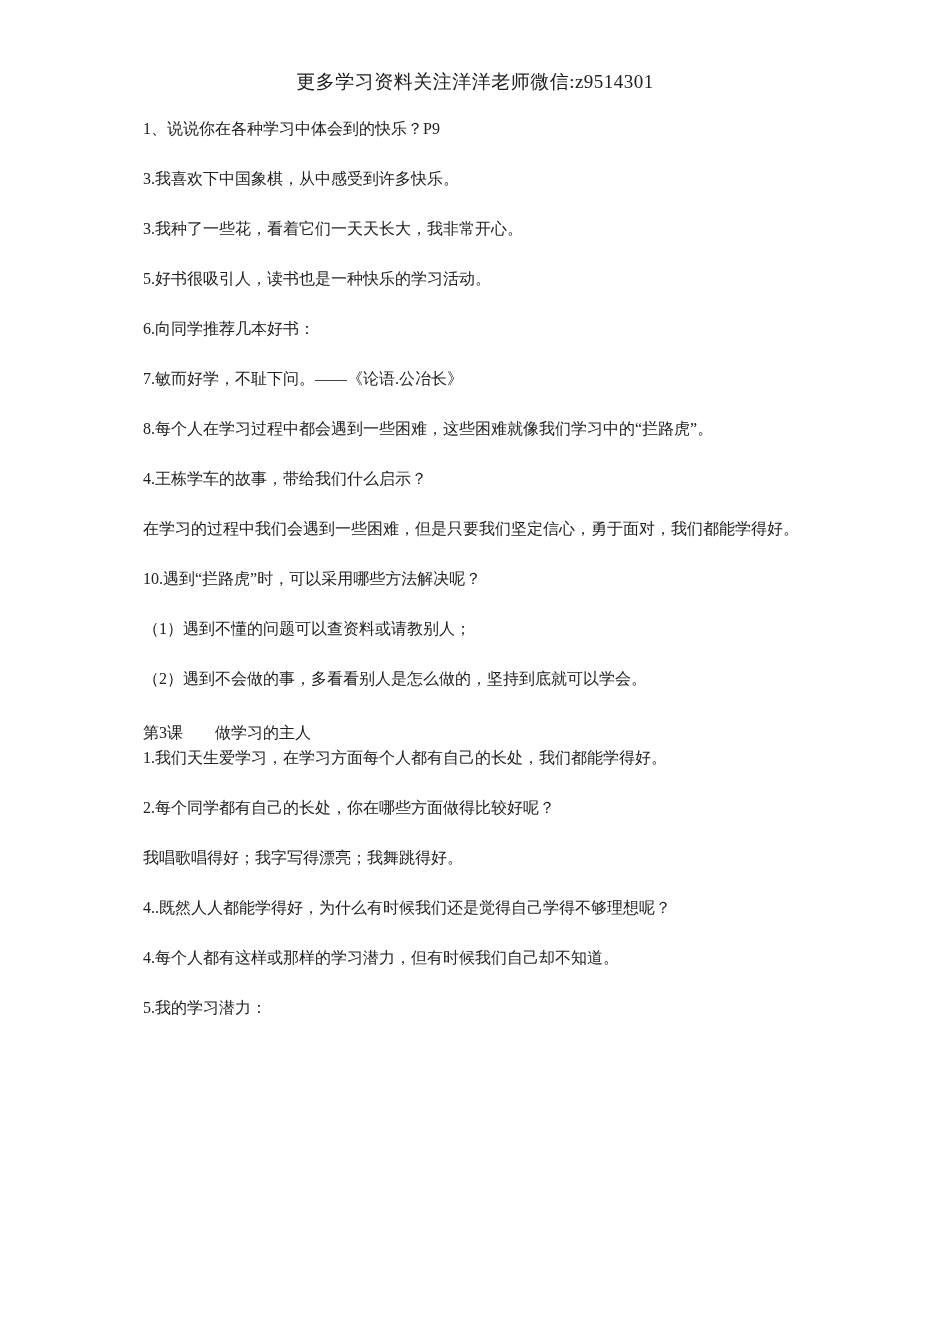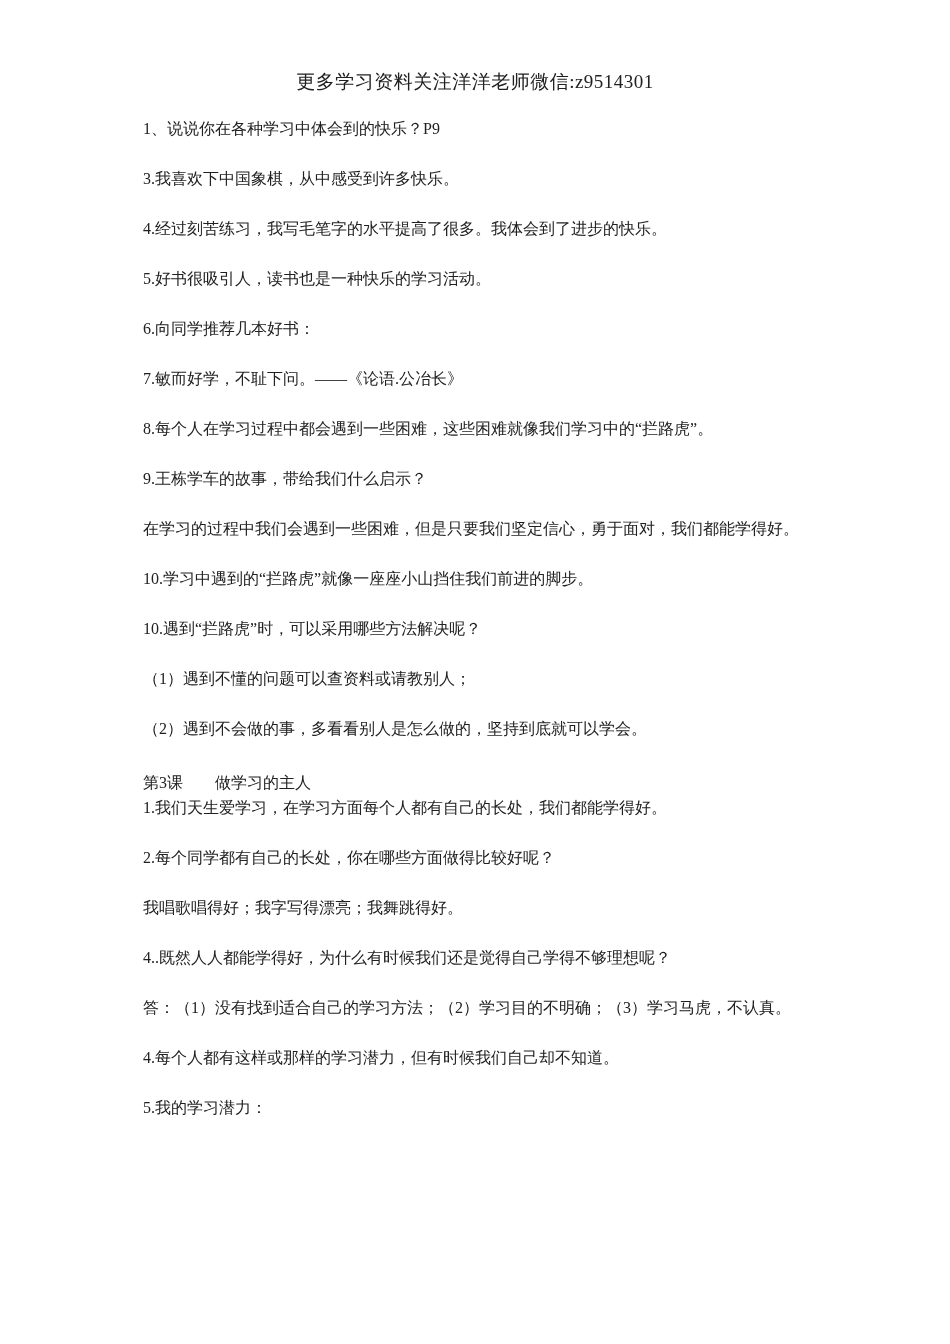--- a/index.html
+++ b/index.html
@@ -54,36 +54,34 @@
 </head>
 <body>
 
 <div class="page">
 
   <div class="doc-header">更多学习资料关注洋洋老师微信:z9514301</div>
 
   <div class="doc-content">
     <div class="line">1、说说你在各种学习中体会到的快乐？P9</div>
     <div class="line">3.我喜欢下中国象棋，从中感受到许多快乐。</div>
-    <div class="line">4.经过刻苦练习，我写毛笔字的水平提高了很多。我体会到了进步的快乐。</div>
+    <div class="line">3.我种了一些花，看着它们一天天长大，我非常开心。</div>
     <div class="line">5.好书很吸引人，读书也是一种快乐的学习活动。</div>
     <div class="line">6.向同学推荐几本好书：</div>
     <div class="line">7.敏而好学，不耻下问。——《论语.公冶长》</div>
     <div class="line">8.每个人在学习过程中都会遇到一些困难，这些困难就像我们学习中的“拦路虎”。</div>
-    <div class="line">9.王栋学车的故事，带给我们什么启示？</div>
+    <div class="line">4.王栋学车的故事，带给我们什么启示？</div>
     <div class="line">在学习的过程中我们会遇到一些困难，但是只要我们坚定信心，勇于面对，我们都能学得好。</div>
-    <div class="line">10.学习中遇到的“拦路虎”就像一座座小山挡住我们前进的脚步。</div>
     <div class="line">10.遇到“拦路虎”时，可以采用哪些方法解决呢？</div>
     <div class="line">（1）遇到不懂的问题可以查资料或请教别人；</div>
     <div class="line">（2）遇到不会做的事，多看看别人是怎么做的，坚持到底就可以学会。</div>
     <div class="line heading">第3课　　做学习的主人</div>
     <div class="line">1.我们天生爱学习，在学习方面每个人都有自己的长处，我们都能学得好。</div>
     <div class="line">2.每个同学都有自己的长处，你在哪些方面做得比较好呢？</div>
     <div class="line">我唱歌唱得好；我字写得漂亮；我舞跳得好。</div>
     <div class="line">4..既然人人都能学得好，为什么有时候我们还是觉得自己学得不够理想呢？</div>
-    <div class="line">答：（1）没有找到适合自己的学习方法；（2）学习目的不明确；（3）学习马虎，不认真。</div>
     <div class="line">4.每个人都有这样或那样的学习潜力，但有时候我们自己却不知道。</div>
     <div class="line">5.我的学习潜力：</div>
   </div>
 
   <div class="doc-footer">更多学习资料关注洋洋老师微信:z9514301</div>
 
 </div>
 
 </body></html>

